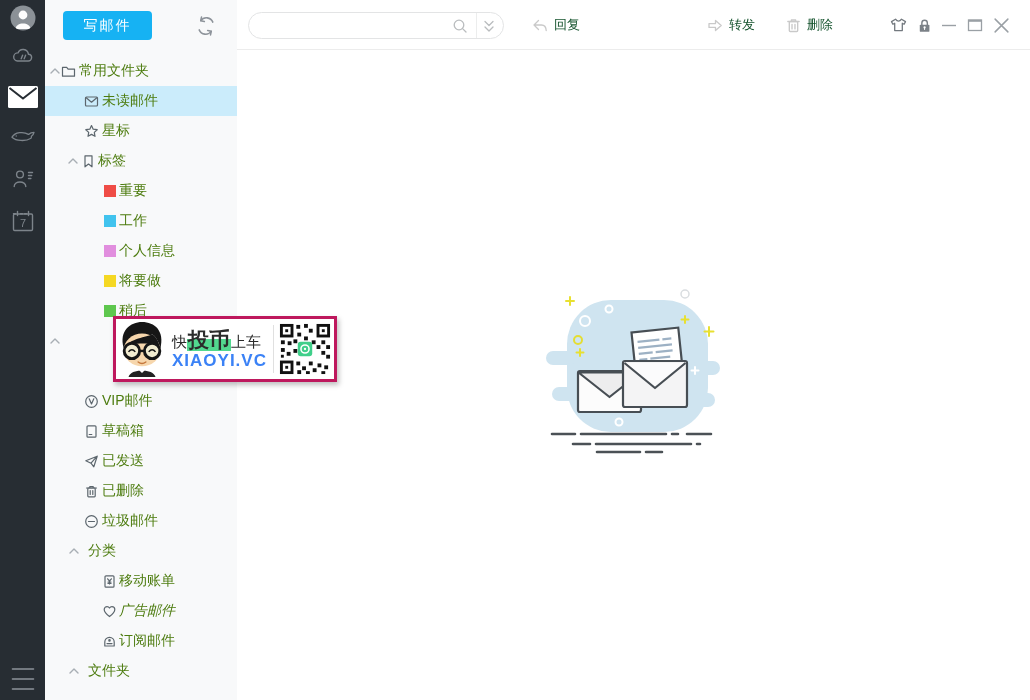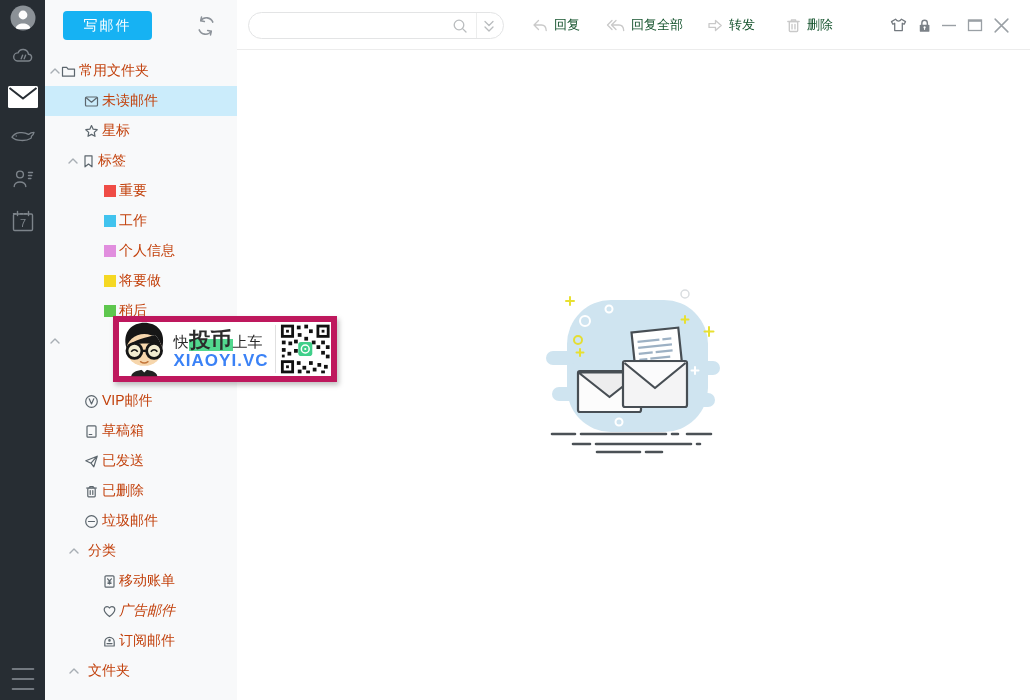--- a/index.html
+++ b/index.html
@@ -11,41 +11,41 @@
   
   .sidebar{position:absolute;left:45px;top:0;width:192px;height:700px;background:#f8f9fa;}
   .compose{position:absolute;left:18px;top:11px;width:89px;height:29px;background:#16b2f3;border:none;
            border-radius:4px;color:#fff;font-size:14px;letter-spacing:2px;font-family:inherit;cursor:pointer;}
   .refresh{position:absolute;left:150px;top:15px;width:22px;height:22px;}
   .trow{position:absolute;left:0;width:100%;height:30px;}
   .trow.sel{background:#cbecfb;}
   .trow .arr{position:absolute;top:12px;line-height:0;}
   .trow .ticon{position:absolute;top:8px;width:15px;height:15px;line-height:0;}
   .trow .sq{position:absolute;top:9px;width:12px;height:12px;}
-  .trow .tlabel{position:absolute;top:50%;transform:translateY(-50%);font-size:14px;color:#c2410c;white-space:nowrap;}
+  .trow .tlabel{position:absolute;top:50%;transform:translateY(-50%);font-size:14px;color:#4d7c0f;white-space:nowrap;}
   .t-g1 .arr{left:5px}.t-g1 .ticon{left:16px}.t-g1 .tlabel{left:34px}
   .t-item .ticon{left:39px}.t-item .tlabel{left:57px}
   .t-g2 .arr{left:23px}.t-g2 .ticon{left:36px}.t-g2 .tlabel{left:53px}
   .t-label .sq{left:59px}.t-label .tlabel{left:74px}
   .t-g3 .arr{left:24px}.t-g3 .tlabel{left:43px}
   .t-item3 .ticon{left:57px}.t-item3 .tlabel{left:74px}
   .t-stub .arr{left:5px}
   
   .toolbar{position:absolute;left:237px;top:0;width:793px;height:50px;background:#fff;border-bottom:1px solid #ececec;box-sizing:border-box;}
   .searchbox{position:absolute;left:11px;top:12px;width:256px;height:27px;border:1px solid #e3e4e5;border-radius:14px;
              background:#fff;display:flex;align-items:center;box-sizing:border-box;padding:0 8px 0 12px;}
   .searchbox input{flex:1;border:none;outline:none;font-size:13px;color:#555;background:transparent;min-width:0;font-family:inherit;}
   .searchbox .sep{width:1px;height:25px;background:#eceded;margin:0 6px 0 8px;}
   .tbtn{position:absolute;top:0;height:50px;display:flex;align-items:center;gap:5px;cursor:pointer;}
   .tbtn span{font-size:13px;color:#14532d;white-space:nowrap;}
   .wctl{position:absolute;top:0;height:50px;display:flex;align-items:center;cursor:pointer;}
   
   .main{position:absolute;left:237px;top:50px;width:793px;height:650px;background:#fff;}
   
-  .watermark{position:absolute;left:68px;top:316px;width:224px;height:66px;background:#fff;border:6px solid #be185d;
+  .watermark{position:absolute;left:68px;top:316px;width:224px;height:66px;background:#fff;border:3px solid #be185d;
              box-sizing:border-box;display:flex;align-items:center;box-shadow:2px 3px 5px rgba(0,0,0,.25);z-index:5;}
   .wm-text{margin-left:4px;line-height:1.05;}
   .wm-l1{font-size:15px;color:#2b2b2b;white-space:nowrap;}
   .wm-l1 .hl{font-size:21px;font-weight:bold;background:linear-gradient(transparent 48%, #52d88f 48%);padding:0 1px;}
   .wm-l2{font-size:17px;font-weight:bold;color:#3b82f6;letter-spacing:1px;margin-top:1px;}
   .wm-div{width:1px;height:48px;background:#e0e0e0;margin:0 5px 0 6px;}
 </style>
 </head>
 <body>
 
@@ -326,26 +326,20 @@
         </svg>
       </span>
     </div>
 
     <div class="tbtn" style="left:293px">
       <svg width="19" height="17" viewBox="0 0 18 17" fill="none" stroke="#c9c9c9" stroke-width="1.3" stroke-linecap="round" stroke-linejoin="round">
         <path d="M8 3.5 L3.5 8 L8 12.5 M3.5 8 H11 C14 8 15.5 9.8 15.7 13.5"></path>
       </svg>
       <span>回复</span>
     </div>
-    <div class="tbtn" style="left:368px">
-      <svg width="21" height="17" viewBox="0 0 21 17" fill="none" stroke="#c9c9c9" stroke-width="1.3" stroke-linecap="round" stroke-linejoin="round">
-        <path d="M7 3.5 L2.5 8 L7 12.5 M11 3.5 L6.5 8 L11 12.5 M6.5 8 H14 C17 8 18.5 9.8 18.7 13.5"></path>
-      </svg>
-      <span>回复全部</span>
-    </div>
     <div class="tbtn" style="left:468px">
       <svg width="19" height="17" viewBox="0 0 18 17" fill="none" stroke="#c9c9c9" stroke-width="1.3" stroke-linecap="round" stroke-linejoin="round">
         <path d="M3.5 6.6 H10 V3.4 L15.7 8.5 L10 13.6 V10.4 H3.5 Z"></path>
       </svg>
       <span>转发</span>
     </div>
     <div class="tbtn" style="left:548px">
       <svg width="17" height="17" viewBox="0 0 15 15" fill="none" stroke="#c9c9c9" stroke-width="1.2" stroke-linecap="round">
         <path d="M2.5 4 h10 M5.8 4 V2.5 h3.4 V4"></path>
           <rect x="3.8" y="4" width="7.4" height="8.8" rx="0.8"></rect>

